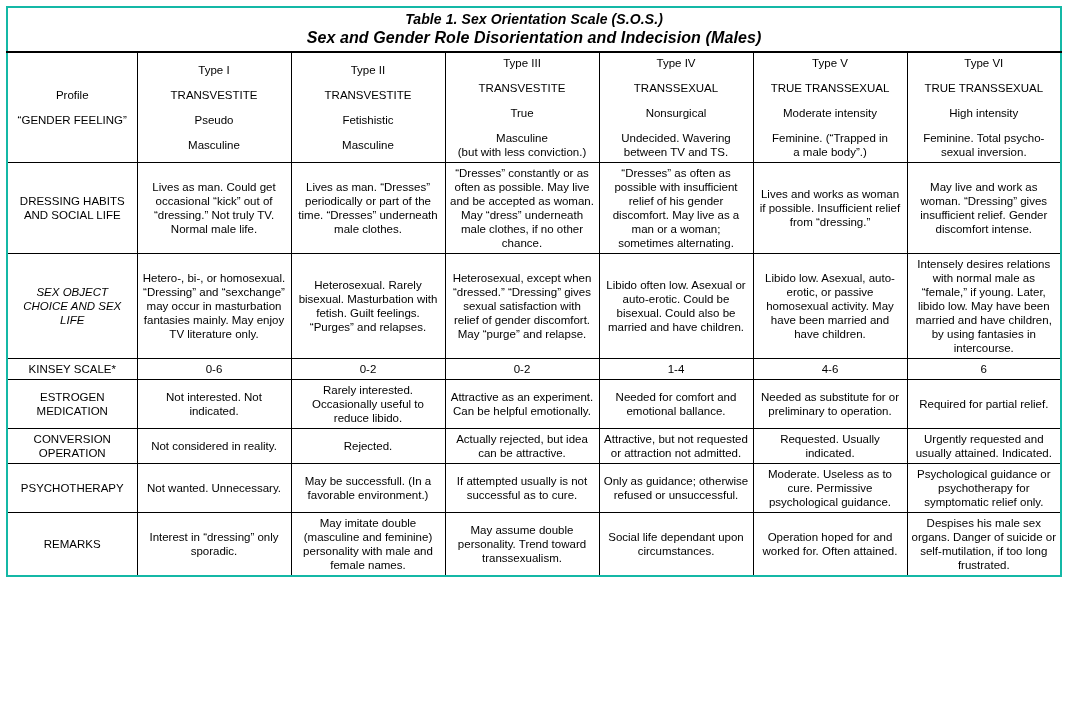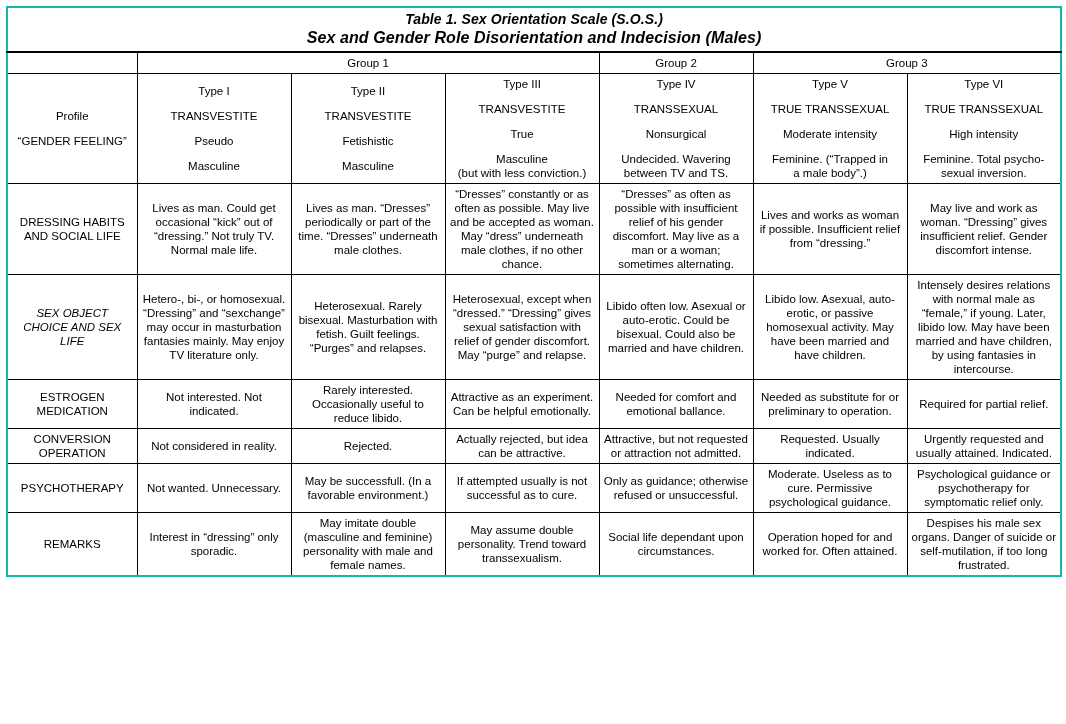--- a/index.html
+++ b/index.html
@@ -101,26 +101,20 @@
       <col class="col-t">
         <col class="col-t">
         <col class="col-t">
     </colgroup>
     <tbody>
       <tr>
         <td class="title-cell" colspan="7">
           <div class="title-line1">Table 1. Sex Orientation Scale (S.O.S.)</div>
           <div class="title-line2">Sex and Gender Role Disorientation and Indecision (Males)</div>
         </td>
-      </tr>
-      <tr>
-        <td></td>
-        <td class="group-head" colspan="3">Group 1</td>
-        <td class="group-head">Group 2</td>
-        <td class="group-head" colspan="2">Group 3</td>
       </tr>
       <tr>
         <td class="profile-cell">
           <span class="p1">Profile</span>
           <span class="p2">“GENDER FEELING”</span>
         </td>
 
         <td class="type-cell">
           <span class="tline">Type I</span>
           <span class="tline">TRANSVESTITE</span>
@@ -184,20 +178,29 @@
 CHOICE AND SEX
 LIFE</td>
         <td class="body-cell">Hetero-, bi-, or homosexual. “Dressing” and “sexchange” may occur in masturbation fantasies mainly. May enjoy TV literature only.</td>
         <td class="body-cell">Heterosexual. Rarely bisexual. Masturbation with fetish. Guilt feelings. “Purges” and relapses.</td>
         <td class="body-cell">Heterosexual, except when “dressed.” “Dressing” gives sexual satisfaction with relief of gender discomfort. May “purge” and relapse.</td>
         <td class="body-cell">Libido often low. Asexual or auto-erotic. Could be bisexual. Could also be married and have children.</td>
         <td class="body-cell">Libido low. Asexual, auto-erotic, or passive homosexual activity. May have been married and have children.</td>
         <td class="body-cell">Intensely desires relations with normal male as “female,” if young. Later, libido low. May have been married and have children, by using fantasies in intercourse.</td>
       </tr>
 
+      <tr class="kinsey">
+        <td class="rowlabel" style="white-space: pre-line;">KINSEY SCALE*</td>
+        <td class="body-cell">0-6</td>
+        <td class="body-cell">0-2</td>
+        <td class="body-cell">0-2</td>
+        <td class="body-cell">1-4</td>
+        <td class="body-cell">4-6</td>
+        <td class="body-cell">6</td>
+      </tr>
 
       <tr>
         <td class="rowlabel" style="white-space: pre-line;">ESTROGEN
 MEDICATION</td>
         <td class="body-cell">Not interested. Not indicated.</td>
         <td class="body-cell">Rarely interested. Occasionally useful to reduce libido.</td>
         <td class="body-cell">Attractive as an experiment. Can be helpful emotionally.</td>
         <td class="body-cell">Needed for comfort and emotional ballance.</td>
         <td class="body-cell">Needed as substitute for or preliminary to operation.</td>
         <td class="body-cell">Required for partial relief.</td>

